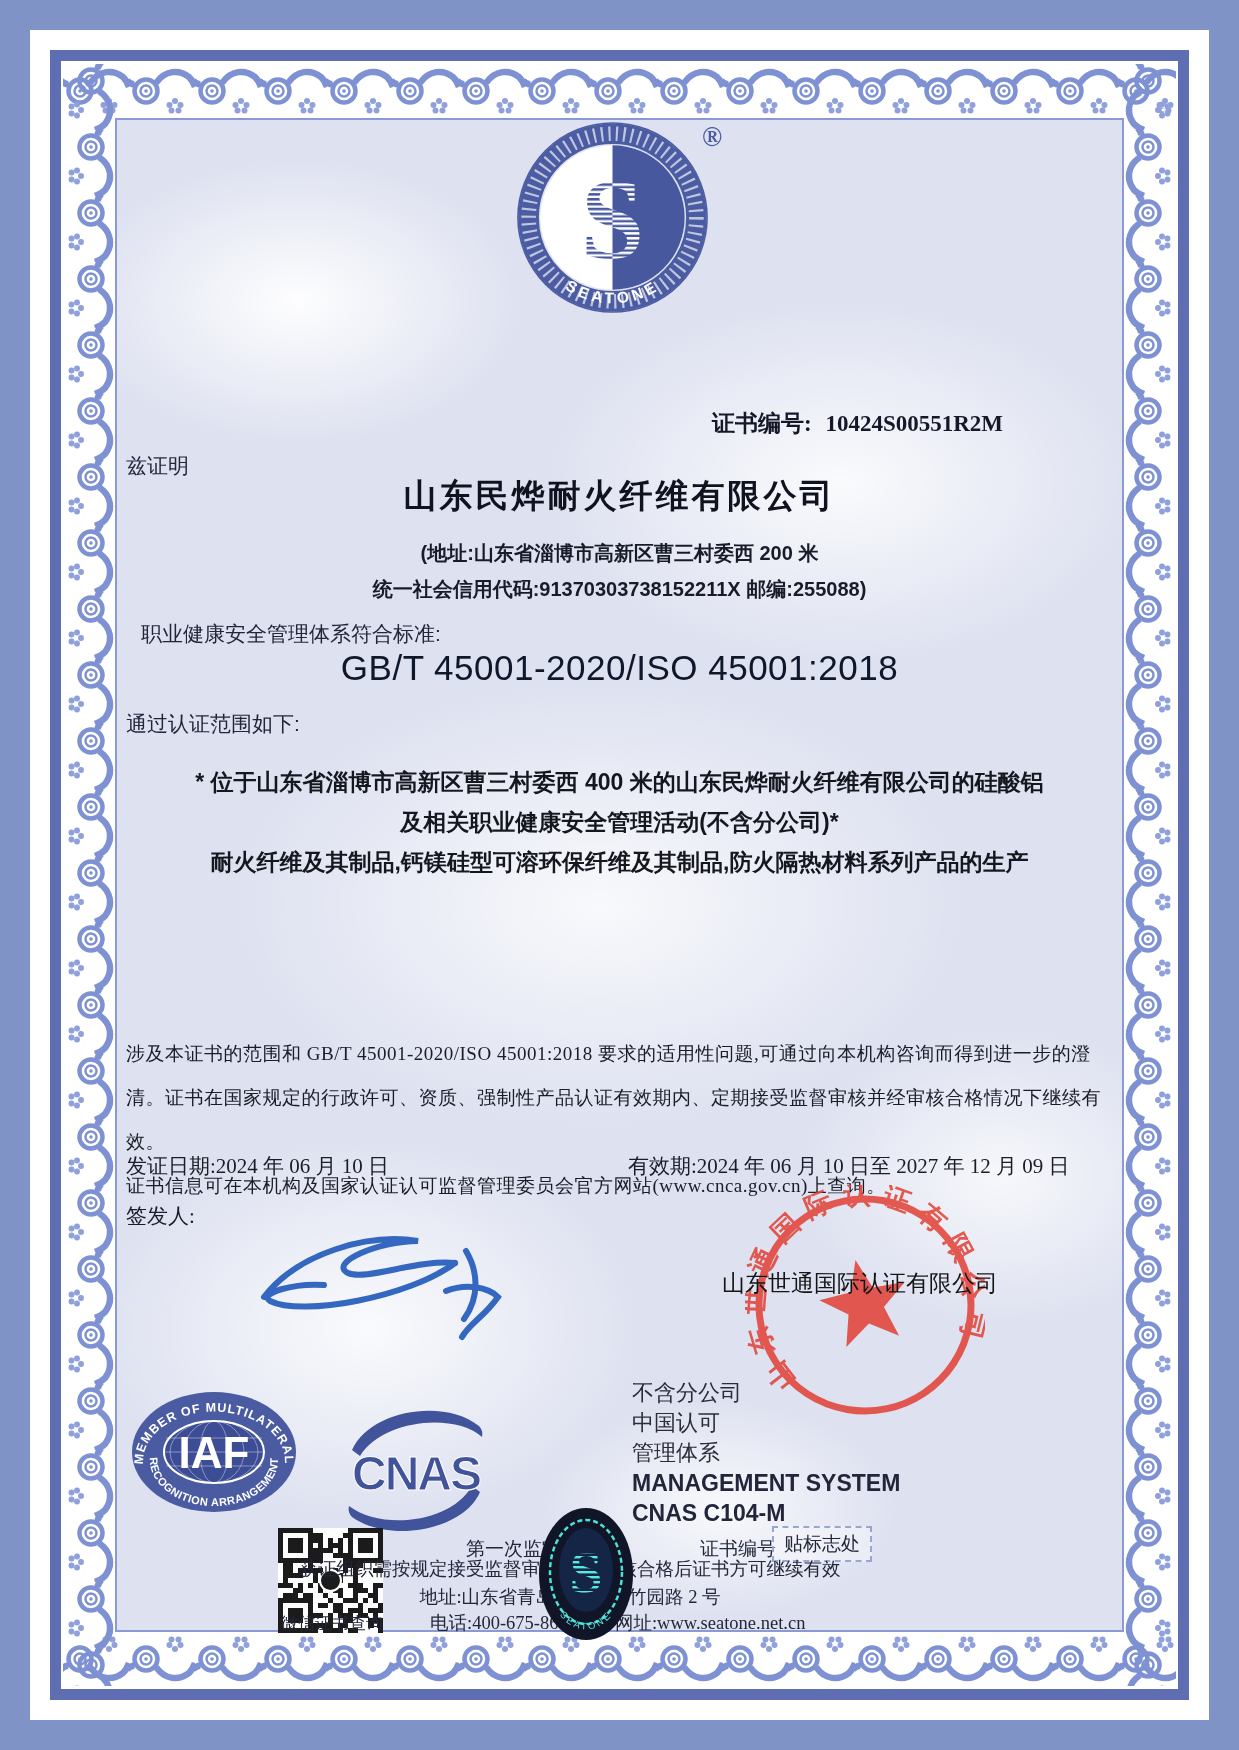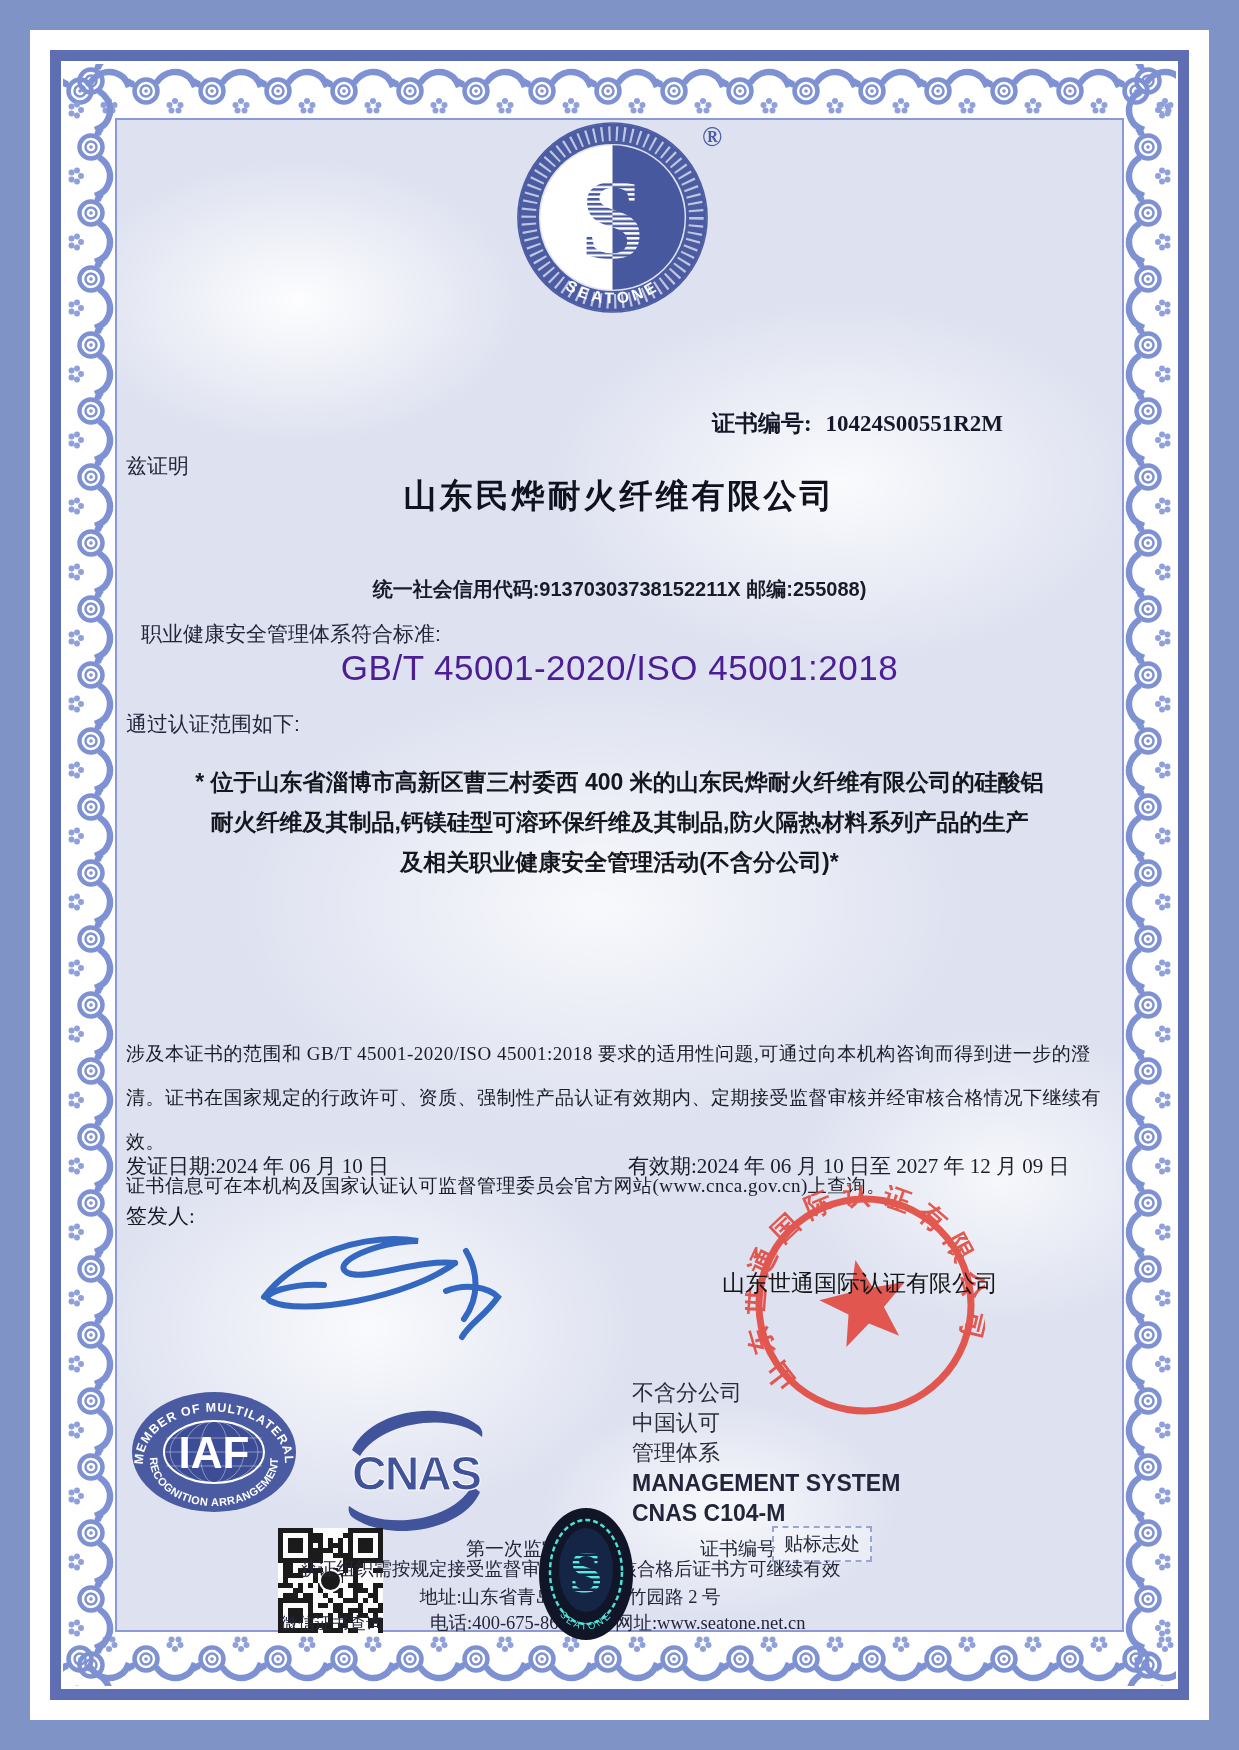--- a/index.html
+++ b/index.html
@@ -24,21 +24,21 @@
        radial-gradient(ellipse 260px 160px at 60% 92%, rgba(255,255,255,.8), rgba(255,255,255,0) 70%);}
   .serif{font-family:"Liberation Serif","DejaVu Serif",serif;}
   .sans{font-family:"Liberation Sans","DejaVu Sans",sans-serif;}
   .title{left:0;right:0;top:322px;text-align:center;font-size:43px;font-weight:bold;
          letter-spacing:13px;color:#181c30;}
   .certno{left:712px;top:408px;font-size:23px;font-weight:bold;color:#141828;}
   .lbl{font-size:21px;color:#23263a;}
   .company{left:0;right:0;top:474px;text-align:center;font-size:33px;font-weight:bold;color:#10131f;letter-spacing:3px;}
   .addr{left:0;right:0;top:540px;text-align:center;font-size:20px;color:#181b28;font-weight:600;}
   .credit{left:0;right:0;top:576px;text-align:center;font-size:20px;color:#181b28;font-weight:600;}
-  .standard{left:0;right:0;top:648px;text-align:center;font-size:35px;color:#4c1d95;letter-spacing:.5px;}
+  .standard{left:0;right:0;top:648px;text-align:center;font-size:35px;color:#0f172a;letter-spacing:.5px;}
   .scope{left:110px;right:110px;top:762px;text-align:center;font-size:23px;line-height:40px;
          font-weight:600;color:#15171f;}
   .notes{left:126px;right:118px;top:1032px;font-size:19px;line-height:44px;color:#1a1d28;letter-spacing:.5px;}
   .dashedbox{border:2px dashed #9aa6d2;padding:3px 10px;color:#2c3045;background:rgba(255,255,255,.35);}
   .footer-sm{font-size:19px;color:#23263a;}
   .qr{width:105px;height:105px;background:#fdfdfd;position:absolute;}
 </style>
 </head>
 <body>
 
@@ -130,29 +130,30 @@
   <div class="abs serif" style="left:702px;top:122px;font-size:27px;color:#4b5ca3;font-weight:bold">®</div>
 
 
   <div class="abs serif certno">
     <span>证书编号:</span>
     <span style="margin-left:8px">10424S00551R2M</span>
   </div>
 
   <div class="abs serif lbl" style="left:126px;top:452px">兹证明</div>
   <div class="abs serif company">山东民烨耐火纤维有限公司</div>
+  <div class="abs sans addr">(地址:山东省淄博市高新区曹三村委西 200 米</div>
   <div class="abs sans credit">统一社会信用代码:91370303738152211X 邮编:255088)</div>
   <div class="abs sans lbl" style="left:141px;top:620px">职业健康安全管理体系符合标准:</div>
   <div class="abs sans standard">GB/T 45001-2020/ISO 45001:2018</div>
   <div class="abs sans lbl" style="left:126px;top:710px">通过认证范围如下:</div>
 
   <div class="abs sans scope">
     <div>* 位于山东省淄博市高新区曹三村委西 400 米的山东民烨耐火纤维有限公司的硅酸铝</div>
+    <div>及相关职业健康安全管理活动(不含分公司)*</div>
     <div>耐火纤维及其制品,钙镁硅型可溶环保纤维及其制品,防火隔热材料系列产品的生产</div>
-    <div>及相关职业健康安全管理活动(不含分公司)*</div>
   </div>
 
   <div class="abs serif notes">
     <div>涉及本证书的范围和 GB/T 45001-2020/ISO 45001:2018 要求的适用性问题,可通过向本机构咨询而得到进一步的澄</div>
     <div>清。证书在国家规定的行政许可、资质、强制性产品认证有效期内、定期接受监督审核并经审核合格情况下继续有效。</div>
     <div>证书信息可在本机构及国家认证认可监督管理委员会官方网站(www.cnca.gov.cn)上查询。</div>
   </div>
 
   <div class="abs serif" style="left:126px;top:1152px;font-size:21px;color:#1a1d28">
     <span>发证日期:</span><span>2024 年 06 月 10 日</span>

